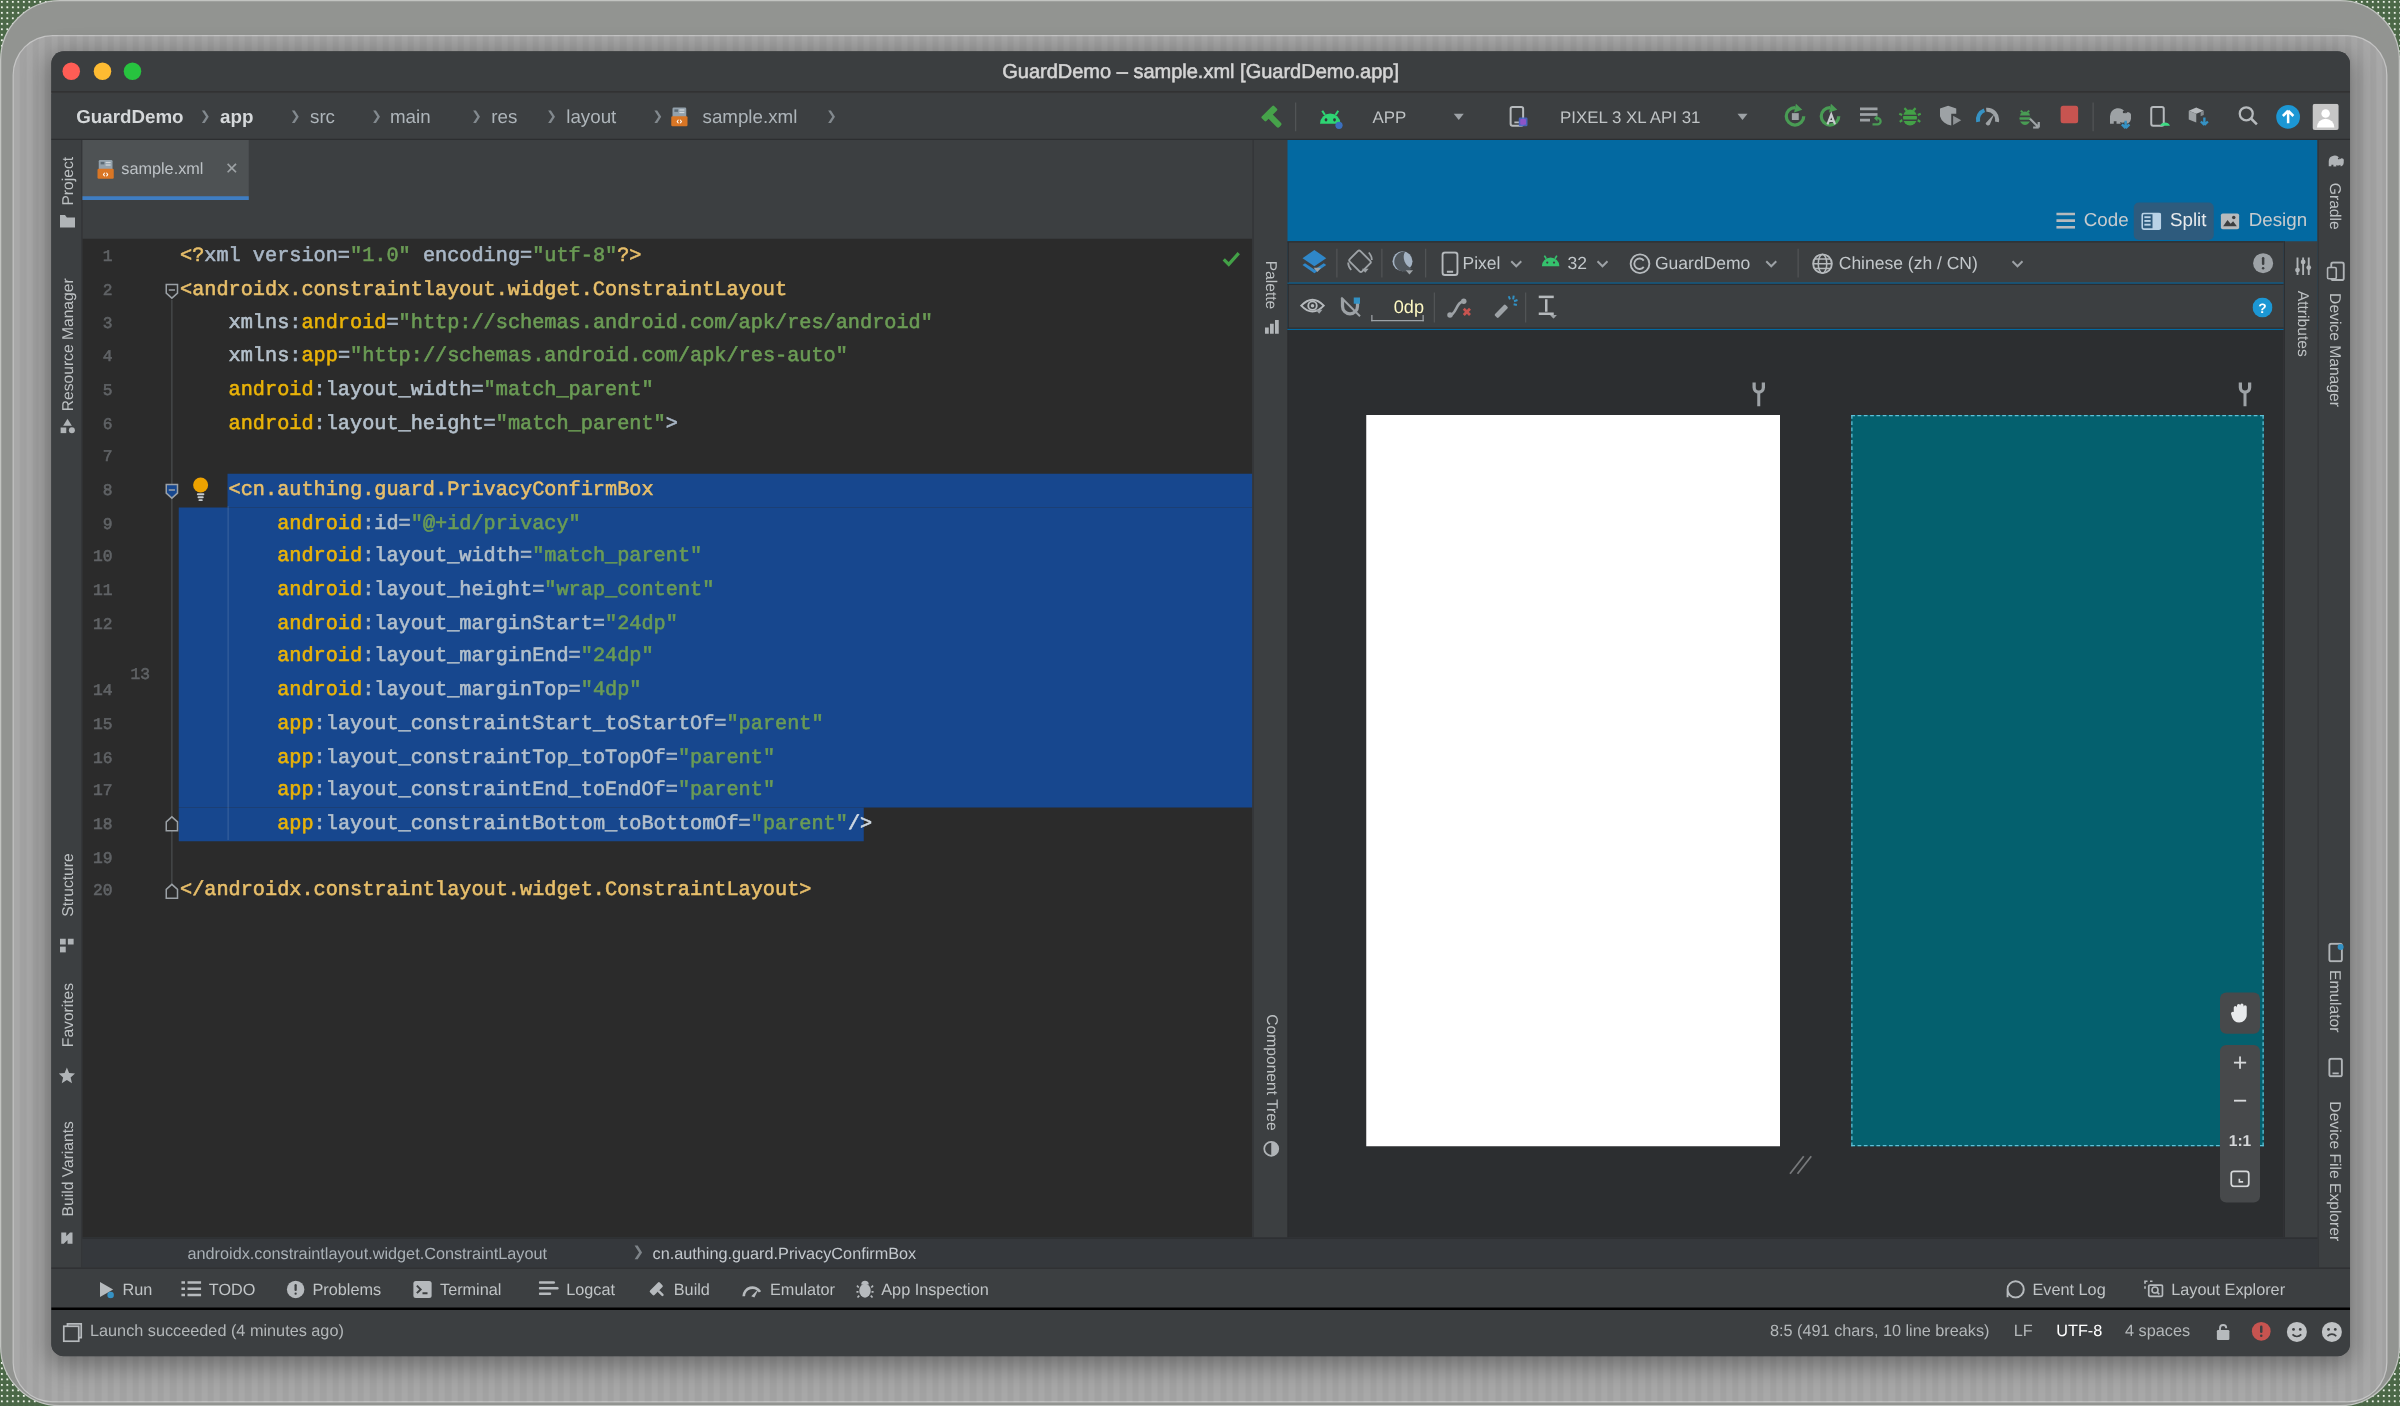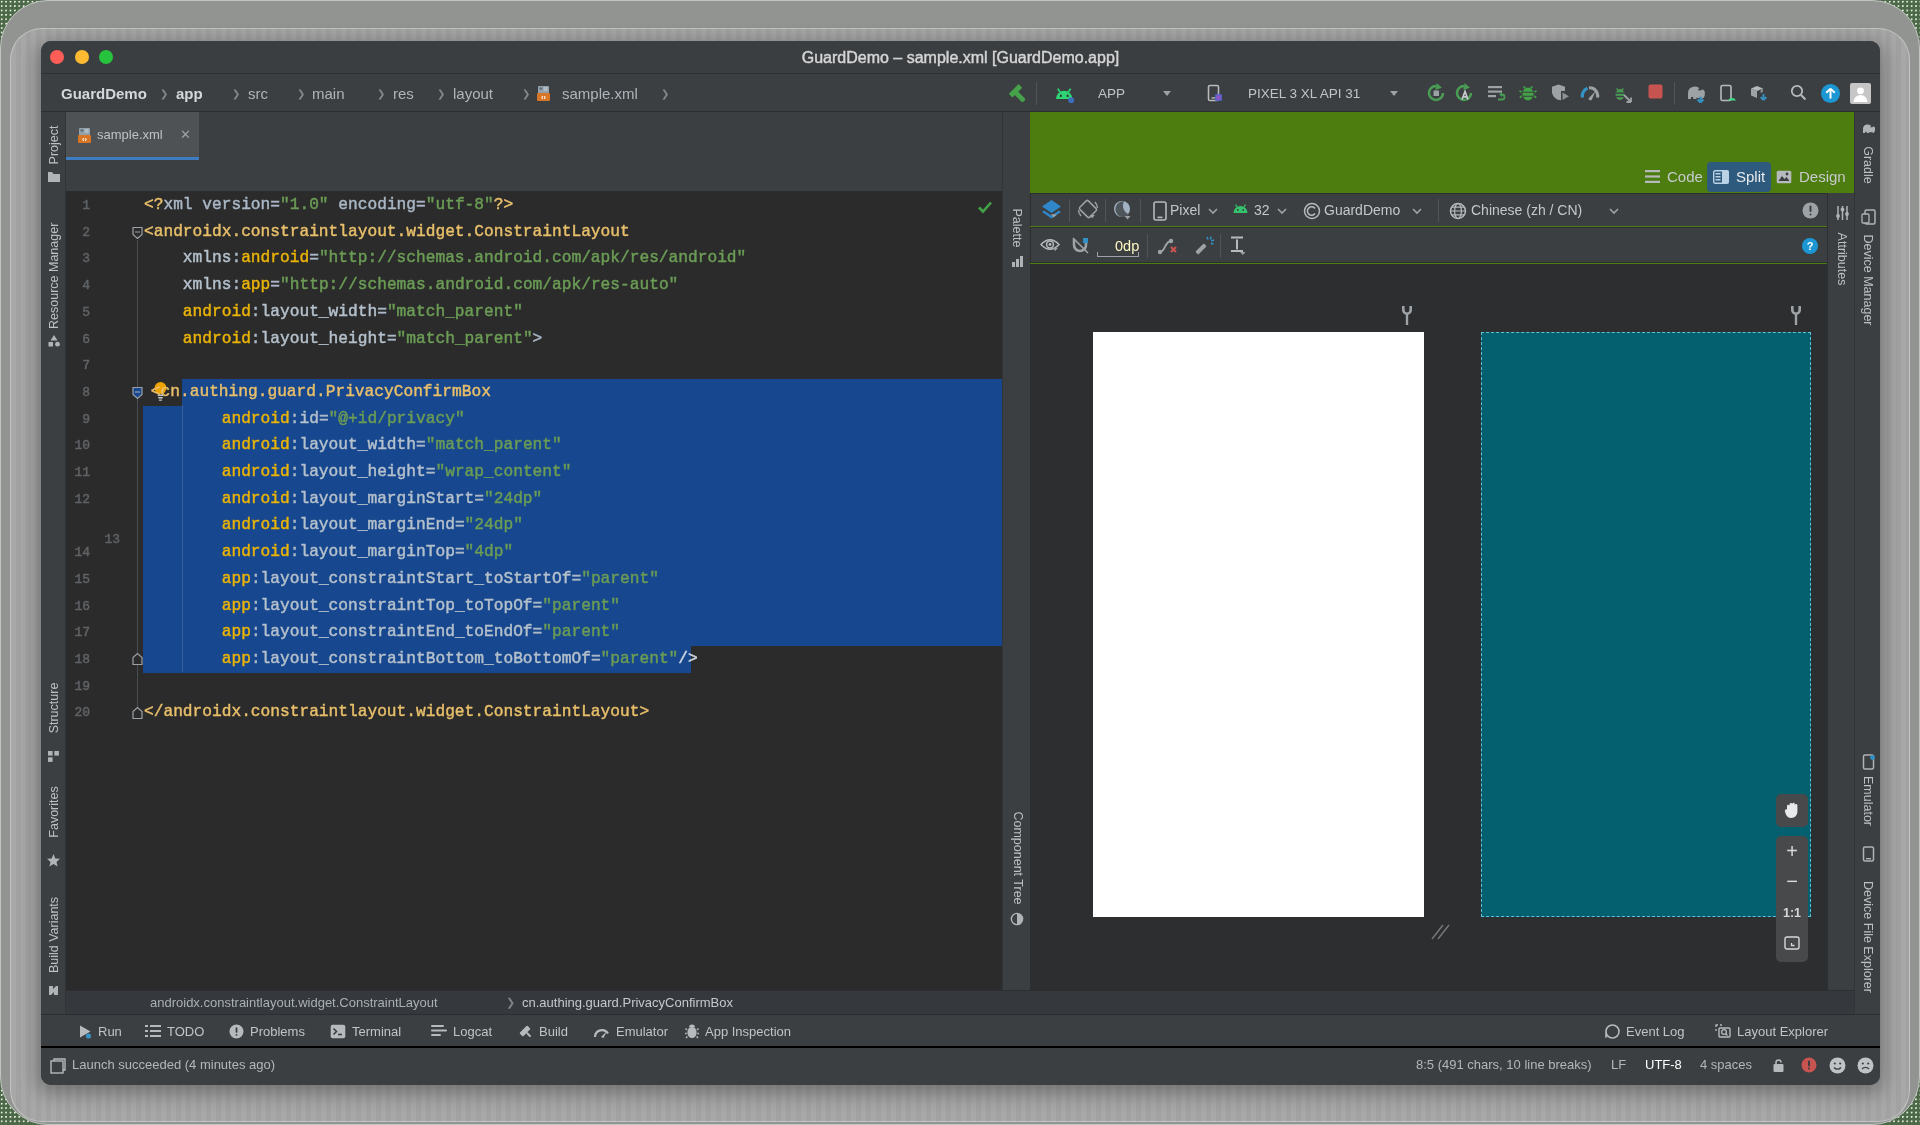--- a/index.html
+++ b/index.html
@@ -45,21 +45,21 @@
 #tab1 .x { position:absolute; right:8px; top:0; line-height:46px; font-size:13px; color:#9da2a5; }
 
 #editor { position:absolute; left:25px; top:119px; width:936px; height:830px; background:#2b2b2b; font-family:"Liberation Mono", monospace; font-size:16.2px; -webkit-text-stroke:0.45px; }
 .cl { position:absolute; left:0; width:936px; height:27px; line-height:27px; white-space:pre; color:#a9b7c6; }
 .ln { position:absolute; left:0; width:24px; text-align:right; color:#606366; height:27px; line-height:27px; font-size:13px; font-weight:normal; }
 .sel { position:absolute; background:#17478e; height:27px; }
 .tg { color:#e8bf6a; } .ns { color:#eab308; } .an { color:#b4c0cb; } .av { color:#6b9c55; } .pl { color:#a9b7c6; }
 
 #pstripe { position:absolute; left:961px; top:71px; width:28px; height:878px; background:#3c3f41; border-left:1px solid #323537; }
 
-#dhead { position:absolute; left:989px; top:71px; width:850px; height:152px; background:#4d7c0f; }
+#dhead { position:absolute; left:989px; top:71px; width:850px; height:152px; background:#0369a1; }
 #dtb1 { position:absolute; left:989px; top:152px; width:797px; height:33px; background:#3c3f41; border-top:1px solid #2d2f31; border-left:1px solid #2b2d2f; }
 #dtb2 { position:absolute; left:989px; top:186px; width:797px; height:36px; background:#3c3f41; border-top:1px solid #2d2f31; border-bottom:1px solid #2d2f31; border-left:1px solid #2b2d2f; }
 #dsurf { position:absolute; left:989px; top:223px; width:797px; height:726px; background:#2c2e30; border-left:1px solid #2b2d2f; }
 #attrcol { position:absolute; left:1786px; top:152px; width:27px; height:797px; background:#3c3f41; border-left:1px solid #2d2f31; }
 #rstripe { position:absolute; left:1813px; top:71px; width:26px; height:902px; background:#3c3f41; border-left:1px solid #323537; }
 .mode { position:absolute; top:49px; height:31px; display:flex; align-items:center; gap:7px; color:#c7cbce; font-size:15px; }
 #splitbtn { position:absolute; left:677px; top:50px; width:64px; height:30px; background:#2e5b7d; border-radius:4px; }
 .caret { width:0; height:0; border-left:4px solid transparent; border-right:4px solid transparent; border-top:5px solid #9da2a6; display:inline-block; }
 
 #crumbs2 { position:absolute; left:25px; top:949px; width:1788px; height:24px; background:#35383c; border-top:1px solid #2c2e30; color:#a9b0b6; font-size:13px; }
@@ -321,21 +321,21 @@
     <svg class="abs" style="left:910px; top:38px;" width="18" height="18" viewBox="0 0 18 18">
         <path d="M3 9.5 L7 13.5 L15 4.5" fill="none" stroke="#43a147" stroke-width="2.6"></path>
       </svg>
 
     <div class="cl" style="top:32px; padding-left:78px;"><span class="tg">&lt;?</span><span class="pl">xml version=</span><span class="av">"1.0"</span><span class="pl"> encoding=</span><span class="av">"utf-8"</span><span class="tg">?&gt;</span></div>
     <div class="cl" style="top:58.7px; padding-left:78px;"><span class="tg">&lt;androidx.constraintlayout.widget.ConstraintLayout</span></div>
     <div class="cl" style="top:85.4px; padding-left:78px;">    <span class="an">xmlns</span><span class="pl">:</span><span class="ns">android</span><span class="pl">=</span><span class="av">"http://schemas.android.com/apk/res/android"</span></div>
     <div class="cl" style="top:112.1px; padding-left:78px;">    <span class="an">xmlns</span><span class="pl">:</span><span class="ns">app</span><span class="pl">=</span><span class="av">"http://schemas.android.com/apk/res-auto"</span></div>
     <div class="cl" style="top:138.8px; padding-left:78px;">    <span class="ns">android</span><span class="pl">:</span><span class="an">layout_width</span><span class="pl">=</span><span class="av">"match_parent"</span></div>
     <div class="cl" style="top:165.5px; padding-left:78px;">    <span class="ns">android</span><span class="pl">:</span><span class="an">layout_height</span><span class="pl">=</span><span class="av">"match_parent"</span><span class="pl">&gt;</span></div>
-    <div class="cl" style="top:218.9px; padding-left:46px;">    <span class="tg">&lt;cn.authing.guard.PrivacyConfirmBox</span></div>
+    <div class="cl" style="top:218.9px; padding-left:78px;">    <span class="tg">&lt;cn.authing.guard.PrivacyConfirmBox</span></div>
     <div class="cl" style="top:245.6px; padding-left:78px;">        <span class="ns">android</span><span class="pl">:</span><span class="an">id</span><span class="pl">=</span><span class="av">"@+id/privacy"</span></div>
     <div class="cl" style="top:272.3px; padding-left:78px;">        <span class="ns">android</span><span class="pl">:</span><span class="an">layout_width</span><span class="pl">=</span><span class="av">"match_parent"</span></div>
     <div class="cl" style="top:299px; padding-left:78px;">        <span class="ns">android</span><span class="pl">:</span><span class="an">layout_height</span><span class="pl">=</span><span class="av">"wrap_content"</span></div>
     <div class="cl" style="top:325.7px; padding-left:78px;">        <span class="ns">android</span><span class="pl">:</span><span class="an">layout_marginStart</span><span class="pl">=</span><span class="av">"24dp"</span></div>
     <div class="cl" style="top:352.4px; padding-left:78px;">        <span class="ns">android</span><span class="pl">:</span><span class="an">layout_marginEnd</span><span class="pl">=</span><span class="av">"24dp"</span></div>
     <div class="cl" style="top:379.1px; padding-left:78px;">        <span class="ns">android</span><span class="pl">:</span><span class="an">layout_marginTop</span><span class="pl">=</span><span class="av">"4dp"</span></div>
     <div class="cl" style="top:405.8px; padding-left:78px;">        <span class="ns">app</span><span class="pl">:</span><span class="an">layout_constraintStart_toStartOf</span><span class="pl">=</span><span class="av">"parent"</span></div>
     <div class="cl" style="top:432.5px; padding-left:78px;">        <span class="ns">app</span><span class="pl">:</span><span class="an">layout_constraintTop_toTopOf</span><span class="pl">=</span><span class="av">"parent"</span></div>
     <div class="cl" style="top:459.2px; padding-left:78px;">        <span class="ns">app</span><span class="pl">:</span><span class="an">layout_constraintEnd_toEndOf</span><span class="pl">=</span><span class="av">"parent"</span></div>
     <div class="cl" style="top:485.9px; padding-left:78px;">        <span class="ns">app</span><span class="pl">:</span><span class="an">layout_constraintBottom_toBottomOf</span><span class="pl">=</span><span class="av">"parent"</span><span style="color:#ced8e2;">/&gt;</span></div>

